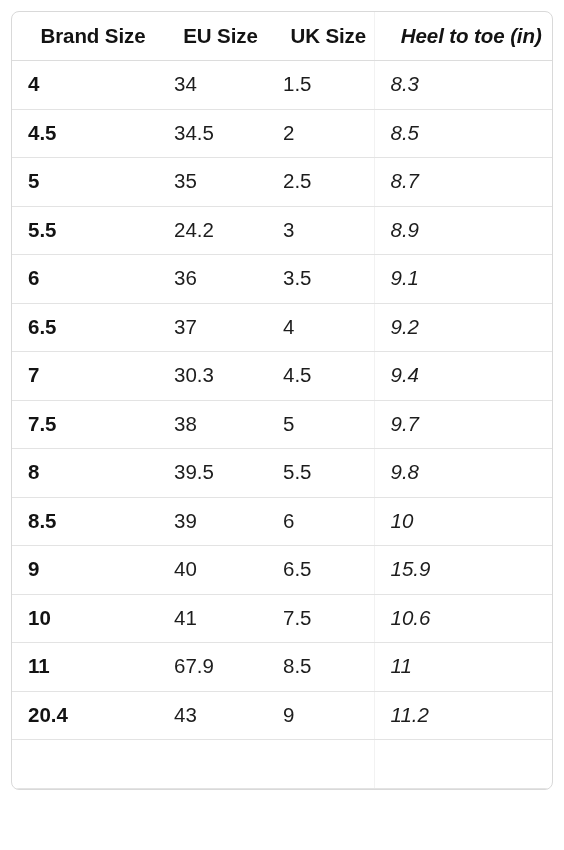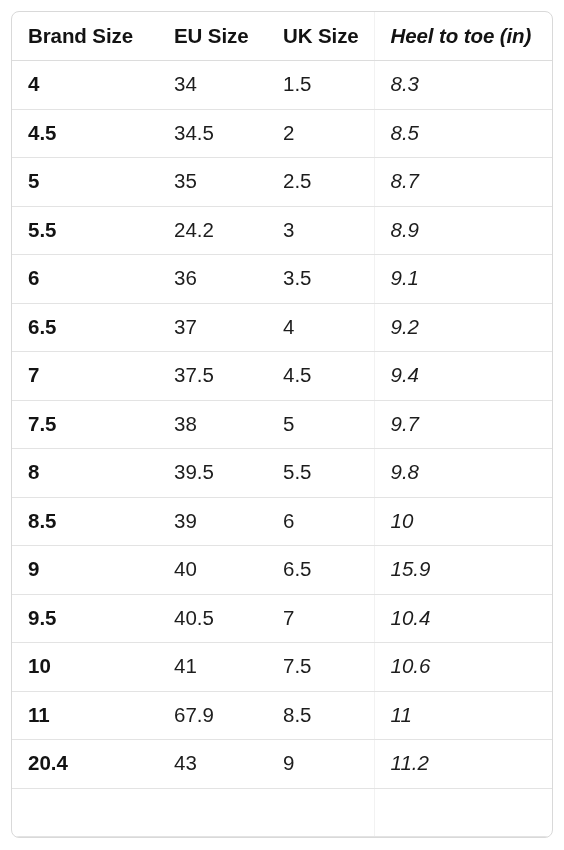--- a/index.html
+++ b/index.html
@@ -61,20 +61,21 @@
     white-space: nowrap;
     overflow: hidden;
   }
 
   table.size-table thead th {
     font-weight: bold;
     font-size: 20.5px;
     letter-spacing: -0.1px;
     color: #131313;
     border-bottom: 1px solid #dcdcdc;
+    text-align: center;
   }
 
   table.size-table tbody td {
     font-weight: normal;
     color: #1d1d1d;
   }
 
   table.size-table tbody td.brand-cell {
     font-weight: bold;
     color: #131313;
@@ -144,21 +145,21 @@
             <td class="col-heel">9.1</td>
           </tr>
           <tr>
             <td class="col-brand brand-cell">6.5</td>
             <td class="col-eu">37</td>
             <td class="col-uk">4</td>
             <td class="col-heel">9.2</td>
           </tr>
           <tr>
             <td class="col-brand brand-cell">7</td>
-            <td class="col-eu">37.5</td>
+            <td class="col-eu">30.3</td>
             <td class="col-uk">4.5</td>
             <td class="col-heel">9.4</td>
           </tr>
           <tr>
             <td class="col-brand brand-cell">7.5</td>
             <td class="col-eu">38</td>
             <td class="col-uk">5</td>
             <td class="col-heel">9.7</td>
           </tr>
           <tr>
@@ -173,26 +174,20 @@
             <td class="col-uk">6</td>
             <td class="col-heel">10</td>
           </tr>
           <tr>
             <td class="col-brand brand-cell">9</td>
             <td class="col-eu">40</td>
             <td class="col-uk">6.5</td>
             <td class="col-heel">15.9</td>
           </tr>
           <tr>
-            <td class="col-brand brand-cell">9.5</td>
-            <td class="col-eu">40.5</td>
-            <td class="col-uk">7</td>
-            <td class="col-heel">10.4</td>
-          </tr>
-          <tr>
             <td class="col-brand brand-cell">10</td>
             <td class="col-eu">41</td>
             <td class="col-uk">7.5</td>
             <td class="col-heel">10.6</td>
           </tr>
           <tr>
             <td class="col-brand brand-cell">11</td>
             <td class="col-eu">67.9</td>
             <td class="col-uk">8.5</td>
             <td class="col-heel">11</td>

